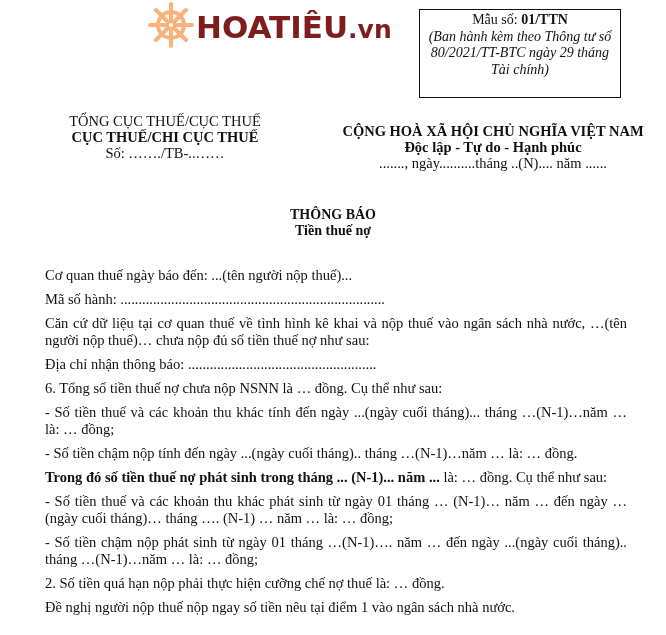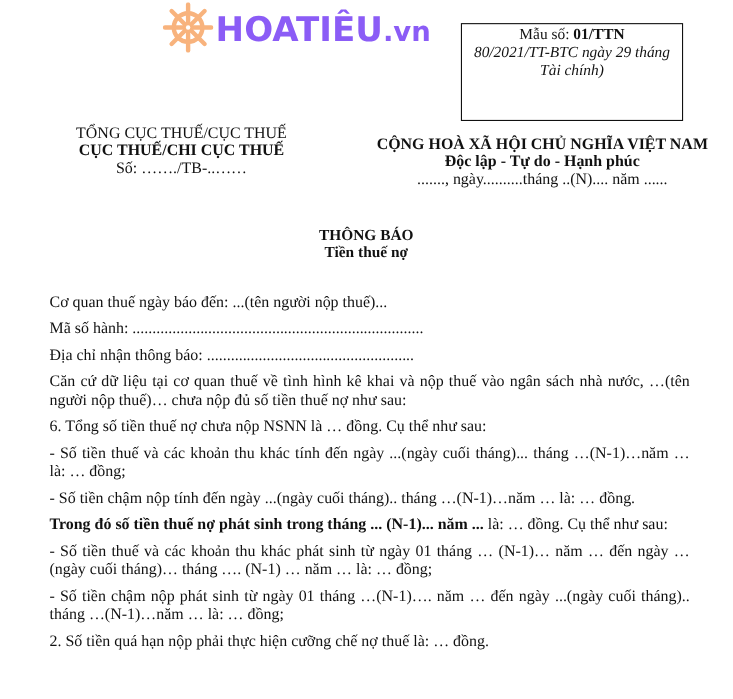--- a/index.html
+++ b/index.html
@@ -1,22 +1,22 @@
 <!DOCTYPE html>
 <html><head>
 <meta charset="utf-8">
 <style>
   html, body { margin: 0; padding: 0; background: #ffffff; }
   body { width: 666px; height: 635px; position: relative; overflow: hidden;
          font-family: "Liberation Serif", serif; color: #111; }
   .logo { position: absolute; left: 148px; top: 4px; height: 46px; display: flex; align-items: center; }
-  .logo-text { font-family: "DejaVu Sans", sans-serif; font-weight: bold; font-size: 31px; color: #8b5cf6; letter-spacing: 0px; margin-left: 2px; }
+  .logo-text { font-family: "DejaVu Sans", sans-serif; font-weight: bold; font-size: 31px; color: #7f1d1d; letter-spacing: 0px; margin-left: 2px; }
   .logo-text .vn { font-size: 25px; }
   .formbox { position: absolute; left: 419px; top: 9px; width: 202px; height: 89px;
-             border: 1px solid #111; text-align: center; font-size: 14px; line-height: 16.5px; padding-top: 2px; box-sizing: border-box; margin-top: 12px; }
+             border: 1px solid #111; text-align: center; font-size: 14px; line-height: 16.5px; padding-top: 2px; box-sizing: border-box; }
   .formbox .it { font-style: italic; }
   .left-head { position: absolute; left: 30px; top: 113px; width: 270px; text-align: center; font-size: 14.5px; line-height: 16px; }
   .right-head { position: absolute; left: 320px; top: 123px; width: 346px; text-align: center; font-size: 14.5px; line-height: 16px; }
   .b { font-weight: bold; }
   .i { }
   .title { position: absolute; left: 0; width: 666px; top: 207px; text-align: center; font-weight: bold; font-size: 14px; line-height: 16px; }
   .body { position: absolute; left: 45px; top: 267px; width: 582px; font-size: 14.5px; line-height: 17px; }
   .body p { margin: 0 0 7px 0; text-align: justify; }
 </style>
 </head>
@@ -34,20 +34,21 @@
       </g>
       <circle cx="23" cy="23" r="5" fill="#f8b37d"></circle>
       <circle cx="23" cy="23" r="2" fill="#fff"></circle>
     </svg>
   </span>
   <span class="logo-text"><span>HOATIÊU</span><span class="vn">.vn</span></span>
 </div>
 
 <div class="formbox">
   <div><span>Mẫu số: </span><b>01/TTN</b></div>
+  <div class="it">(Ban hành kèm theo Thông tư số</div>
   <div class="it">80/2021/TT-BTC ngày 29 tháng</div>
   <div class="it">Tài chính)</div>
 </div>
 
 <div class="left-head">
   <div>TỔNG CỤC THUẾ/CỤC THUẾ</div>
   <div class="b">CỤC THUẾ/CHI CỤC THUẾ</div>
   <div>Số: ……./TB-..……</div>
 </div>
 
@@ -58,22 +59,23 @@
 </div>
 
 <div class="title">
   <div>THÔNG BÁO</div>
   <div>Tiền thuế nợ</div>
 </div>
 
 <div class="body">
   <p>Cơ quan thuế ngày báo đến: ...(tên người nộp thuế)...</p>
   <p>Mã số hành: .........................................................................</p>
+  <p>Căn cứ dữ liệu tại cơ quan thuế về tình hình kê khai và nộp thuế vào ngân sách nhà nước, …(tên người nộp thuế)… chưa nộp đủ số tiền thuế nợ như sau:</p>
   <p>Địa chỉ nhận thông báo: ....................................................</p>
-  <p>Căn cứ dữ liệu tại cơ quan thuế về tình hình kê khai và nộp thuế vào ngân sách nhà nước, …(tên người nộp thuế)… chưa nộp đủ số tiền thuế nợ như sau:</p>
   <p>6. Tổng số tiền thuế nợ chưa nộp NSNN là … đồng. Cụ thể như sau:</p>
   <p>- Số tiền thuế và các khoản thu khác tính đến ngày ...(ngày cuối tháng)... tháng …(N-1)…năm … là: … đồng;</p>
   <p>- Số tiền chậm nộp tính đến ngày ...(ngày cuối tháng).. tháng …(N-1)…năm … là: … đồng.</p>
   <p><b>Trong đó số tiền thuế nợ phát sinh trong tháng ... (N-1)... năm ...</b><span> là: … đồng. Cụ thể như sau:</span></p>
   <p>- Số tiền thuế và các khoản thu khác phát sinh từ ngày 01 tháng … (N-1)… năm … đến ngày …(ngày cuối tháng)… tháng …. (N-1) … năm … là: … đồng;</p>
   <p>- Số tiền chậm nộp phát sinh từ ngày 01 tháng …(N-1)…. năm … đến ngày ...(ngày cuối tháng).. tháng …(N-1)…năm … là: … đồng;</p>
   <p>2. Số tiền quá hạn nộp phải thực hiện cưỡng chế nợ thuế là: … đồng.</p>
+  <p>Đề nghị người nộp thuế nộp ngay số tiền nêu tại điểm 1 vào ngân sách nhà nước.</p>
 </div>
 
 </body></html>

